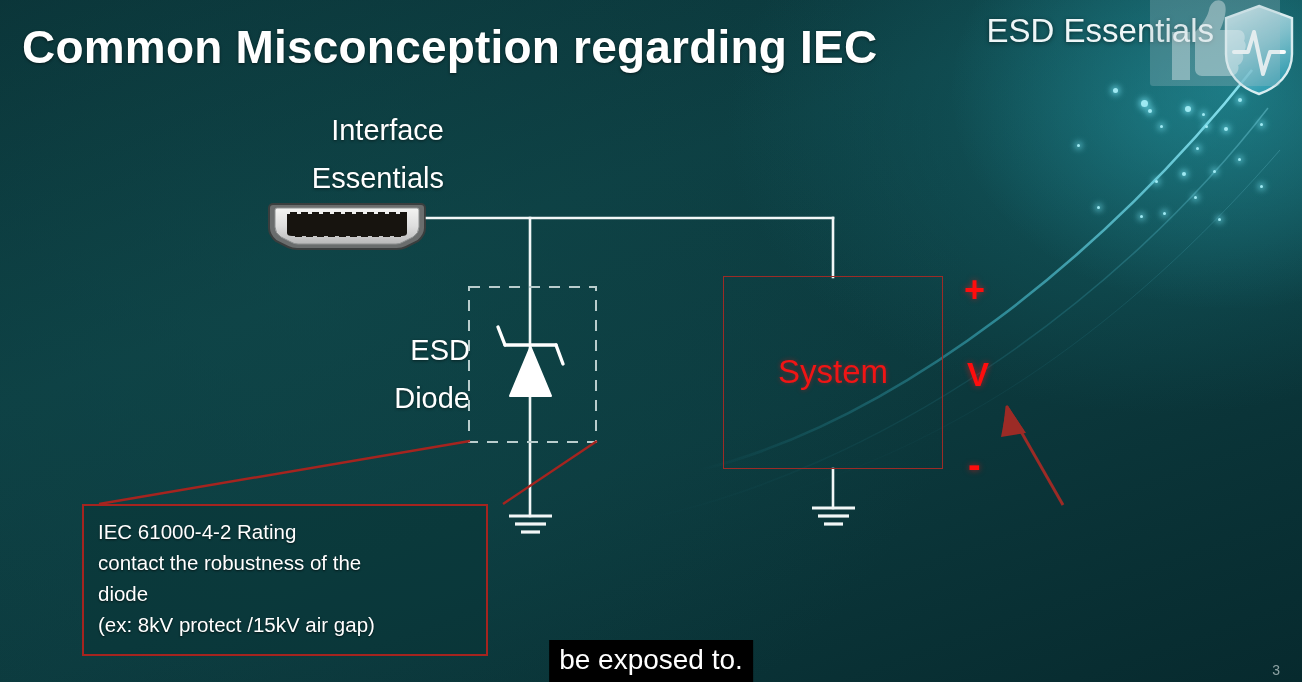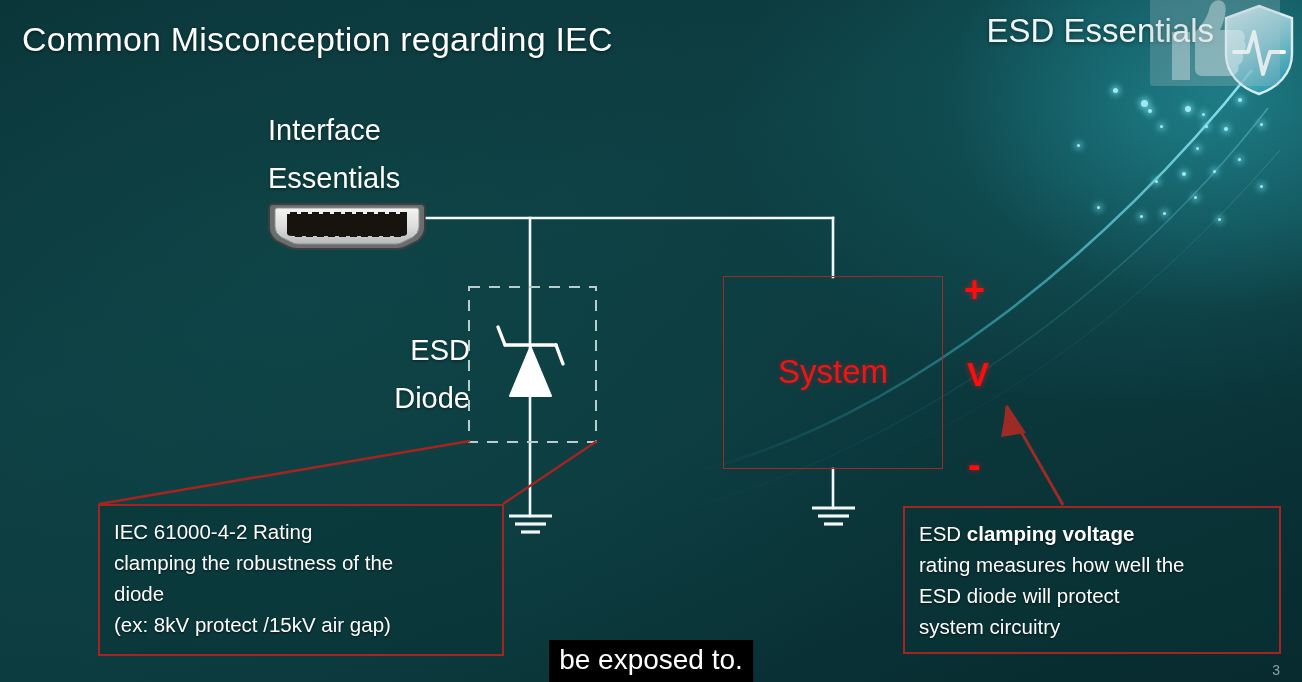--- a/index.html
+++ b/index.html
@@ -25,21 +25,21 @@
   .bg-swoosh { position: absolute; left: 0; top: 0; width: 1302px; height: 682px; pointer-events: none; }
   .dot {
     position: absolute; border-radius: 50%;
     background: #9fe9f2;
     box-shadow: 0 0 6px 2px rgba(120,230,245,0.75);
   }
 
   
   .title {
     position: absolute; left: 22px; top: 20px;
-    font-size: 34px; font-weight: 400; color: #ffffff;
+    font-size: 46px; font-weight: 700; color: #ffffff;
     letter-spacing: 0.2px;
     text-shadow: 0 1px 3px rgba(0,0,0,0.55);
     white-space: nowrap;
   }
   .brand {
     position: absolute; right: 88px; top: 12px;
     font-size: 33px; color: #eef6f7; font-weight: 400;
     text-shadow: 0 1px 4px rgba(0,0,0,0.5);
     white-space: nowrap;
   }
@@ -50,21 +50,21 @@
     background: rgba(170,195,200,0.28);
     border-radius: 3px;
     overflow: hidden;
   }
   .thumb-glyph { position: absolute; left: 12px; top: 2px; width: 86px; height: 86px; opacity: .55; }
 
   
   .ckt-label {
     position: absolute; color: #ffffff; font-size: 29px; line-height: 1.66;
     text-shadow: 0 1px 3px rgba(0,0,0,0.5);
-    text-align: left; white-space: nowrap;
+    text-align: right; white-space: nowrap;
   }
   #interface-label { left: 268px; top: 106px; width: 176px; }
   #esd-label      { left: 352px; top: 326px; width: 118px; text-align: right; }
 
   
   #connector { position: absolute; left: 266px; top: 201px; width: 162px; height: 50px; }
 
   
   #schematic { position: absolute; left: 0; top: 0; width: 1302px; height: 682px; }
 
@@ -93,21 +93,21 @@
   .callout {
     position: absolute;
     border: 2px solid #a5241f;
     background: rgba(10,52,55,0.55);
     padding: 10px 14px 12px 14px;
     color: #ffffff;
     font-size: 20.5px;
     line-height: 1.52;
     text-shadow: 0 1px 2px rgba(0,0,0,0.65);
   }
-  #callout-left  { left: 98px;  top: 504px; width: 406px; height: 152px; }
+  #callout-left  { left: 82px;  top: 504px; width: 406px; height: 152px; }
   #callout-right { left: 903px; top: 506px; width: 378px; height: 148px; }
   .callout b { font-weight: bold; }
 
   
   #caption {
     position: absolute; left: 50%; transform: translateX(-50%);
     top: 640px;
     background: #000000; color: #ffffff;
     font-size: 28px; line-height: 1.28;
     padding: 2px 10px 4px 10px;
@@ -289,29 +289,23 @@
   <div id="system-box">
     <div class="sys-line">System</div>
   </div>
 
   <div id="plus-marker" class="polarity">+</div>
   <div id="v-marker" class="polarity">V</div>
   <div id="minus-marker" class="polarity">-</div>
 
   <div id="callout-left" class="callout">
     <div>IEC 61000-4-2 Rating</div>
-    <div>clamping the robustness of the</div>
+    <div>contact the robustness of the</div>
     <div>diode</div>
     <div>(ex: 8kV protect /15kV air gap)</div>
   </div>
 
-  <div id="callout-right" class="callout">
-    <div><span>ESD </span><b>clamping voltage</b></div>
-    <div>rating measures how well the</div>
-    <div>ESD diode will protect</div>
-    <div>system circuitry</div>
-  </div>
 
   <div id="caption">be exposed to.</div>
 
   <div id="page-number">3</div>
 
 </div>
 
 </body></html>

